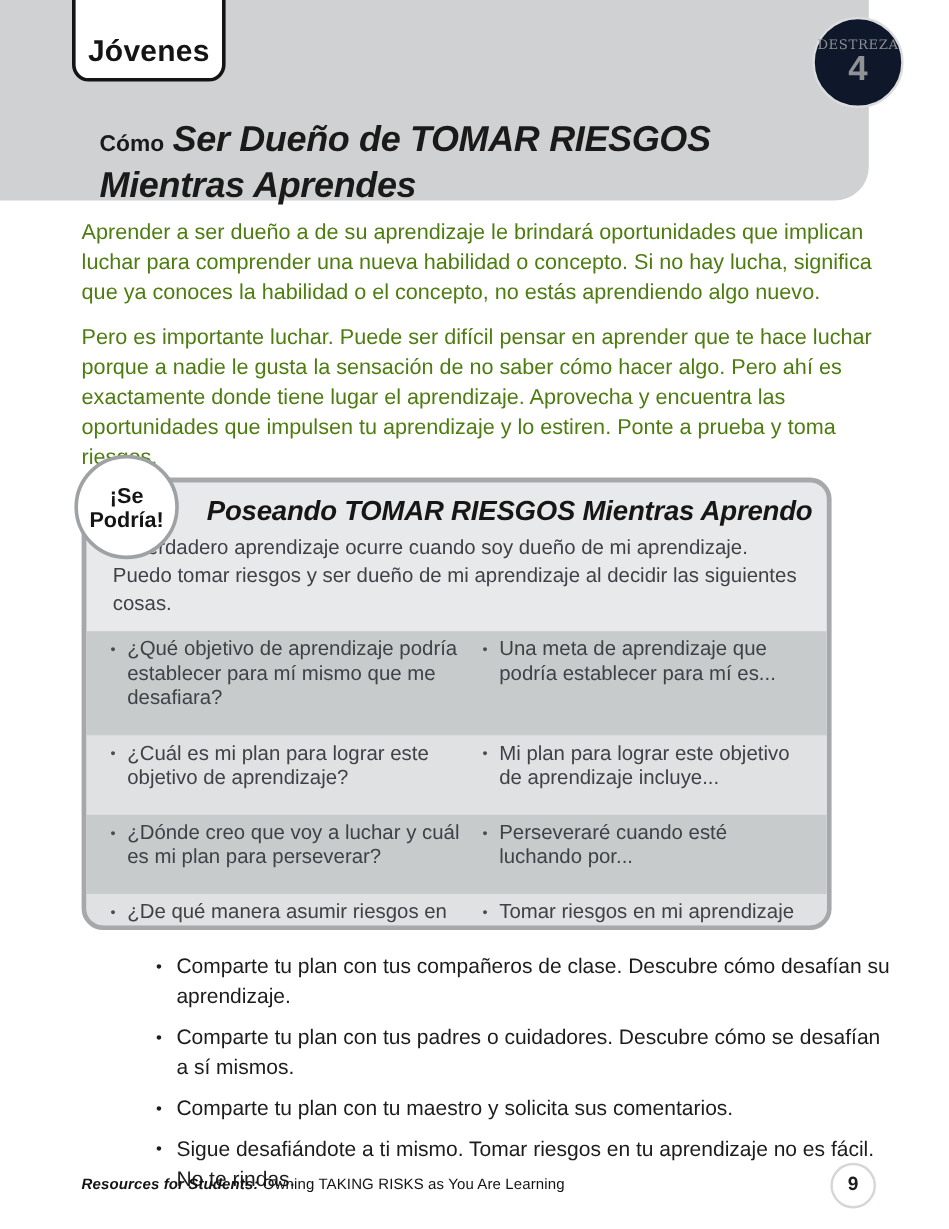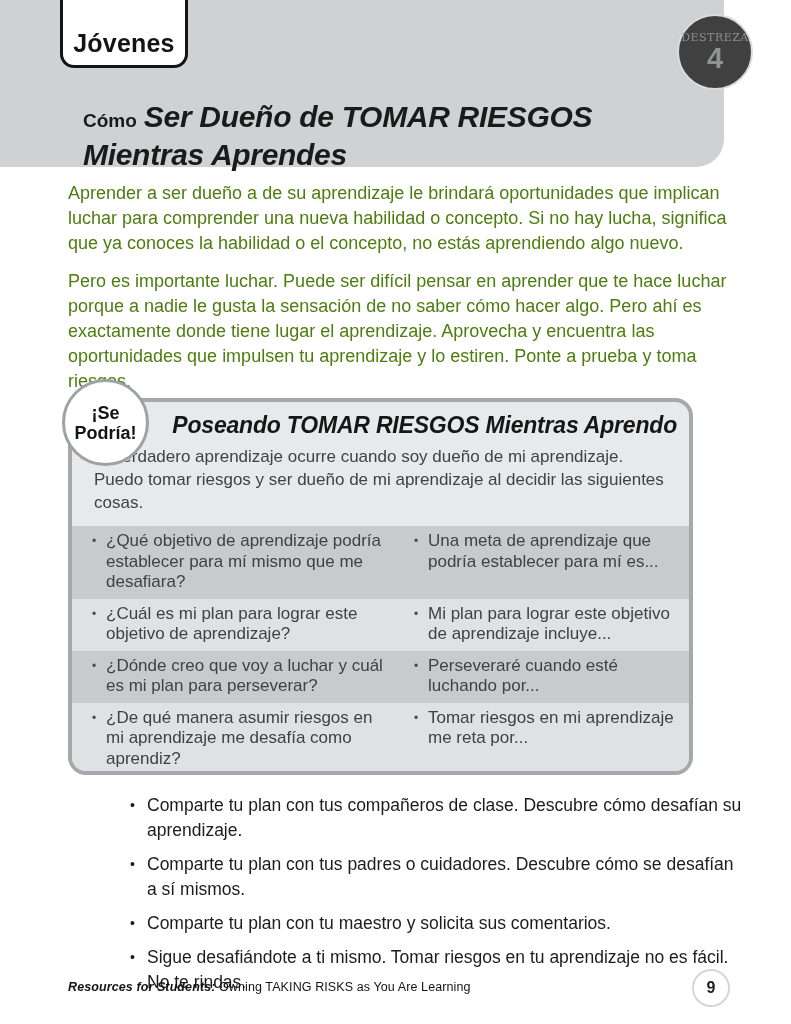--- a/index.html
+++ b/index.html
@@ -13,21 +13,21 @@
     background:#cfd1d2;border-radius:28px;
   }
   .audience-tab{
     position:absolute;left:60px;top:-16px;width:128px;height:84px;
     background:#ffffff;border:3px solid #141414;border-radius:14px;
     box-sizing:border-box;display:flex;align-items:flex-end;justify-content:center;
     padding-bottom:7px;font-size:25px;font-weight:bold;letter-spacing:0.2px;color:#141414;
   }
   .skill-badge{
     position:absolute;left:677px;top:14px;width:76px;height:76px;border-radius:50%;
-    background:#404040;border:2px solid #dadcdd;box-sizing:border-box;
+    background:#0f172a;border:2px solid #dadcdd;box-sizing:border-box;
     display:flex;flex-direction:column;align-items:center;justify-content:center;
   }
   .skill-label{font-family:"DejaVu Serif", serif;font-size:11px;letter-spacing:0.5px;color:#8b8f91;}
   .skill-number{font-size:29px;font-weight:bold;color:#8f9395;line-height:0.95;margin-top:1px;}
   .page-title{position:absolute;left:68px;top:100px;line-height:33px;white-space:nowrap;margin-left:15px;}
   .t-prefix{font-size:19px;font-weight:bold;color:#1a1a1a;margin-right:7px;}
   .t-main{font-size:30px;font-weight:bold;font-style:italic;color:#1a1a1a;letter-spacing:-0.3px;}
   
   .intro-section{position:absolute;left:68px;top:181px;width:663px;}
   .intro-section p{margin:0 0 13px 0;font-size:18px;line-height:25px;color:#4d7c0f;}
@@ -42,21 +42,21 @@
   .owner-box{
     position:absolute;left:68px;top:398px;width:625px;height:377px;z-index:1;
     background:#e8e9ea;border:4px solid #a6a9ab;border-radius:18px;
     box-sizing:border-box;overflow:hidden;
   }
   .obx-title{
     margin:10px 12px 0 44px;text-align:right;font-size:23px;font-weight:bold;
     font-style:italic;color:#161616;letter-spacing:-0.2px;line-height:26px;
   }
   .obx-intro{margin:7px 22px 12px 22px;font-size:17px;line-height:23px;color:#3f4245;}
-  .obx-row{display:grid;grid-template-columns:300px 1fr;column-gap:22px;padding:5px 14px 6px 20px;}
+  .obx-row{display:grid;grid-template-columns:300px 1fr;column-gap:10px;padding:5px 14px 20px 20px;}
   .obx-row.dark{background:#c8cbcc;}
   .obx-row.light{background:#dfe1e2;}
   .obx-row ul{margin:0;padding:0;list-style:none;}
   .obx-row li{
     position:relative;padding-left:14px;font-size:17px;line-height:20.5px;
     color:#3f4245;margin-bottom:3px;
   }
   .obx-row li:last-child{margin-bottom:0;}
   .obx-row li::before{content:"•";position:absolute;left:0;top:0;font-size:12px;color:#4a4d4f;}
   

